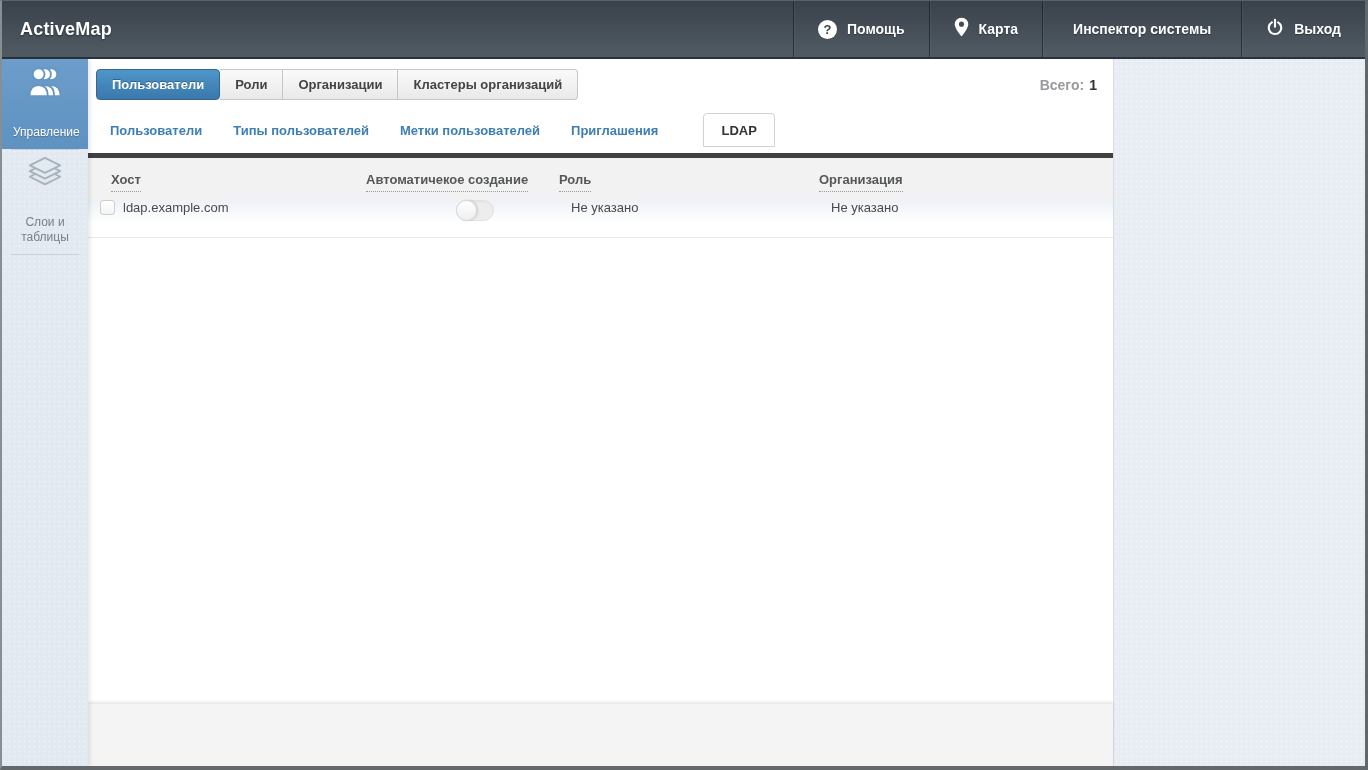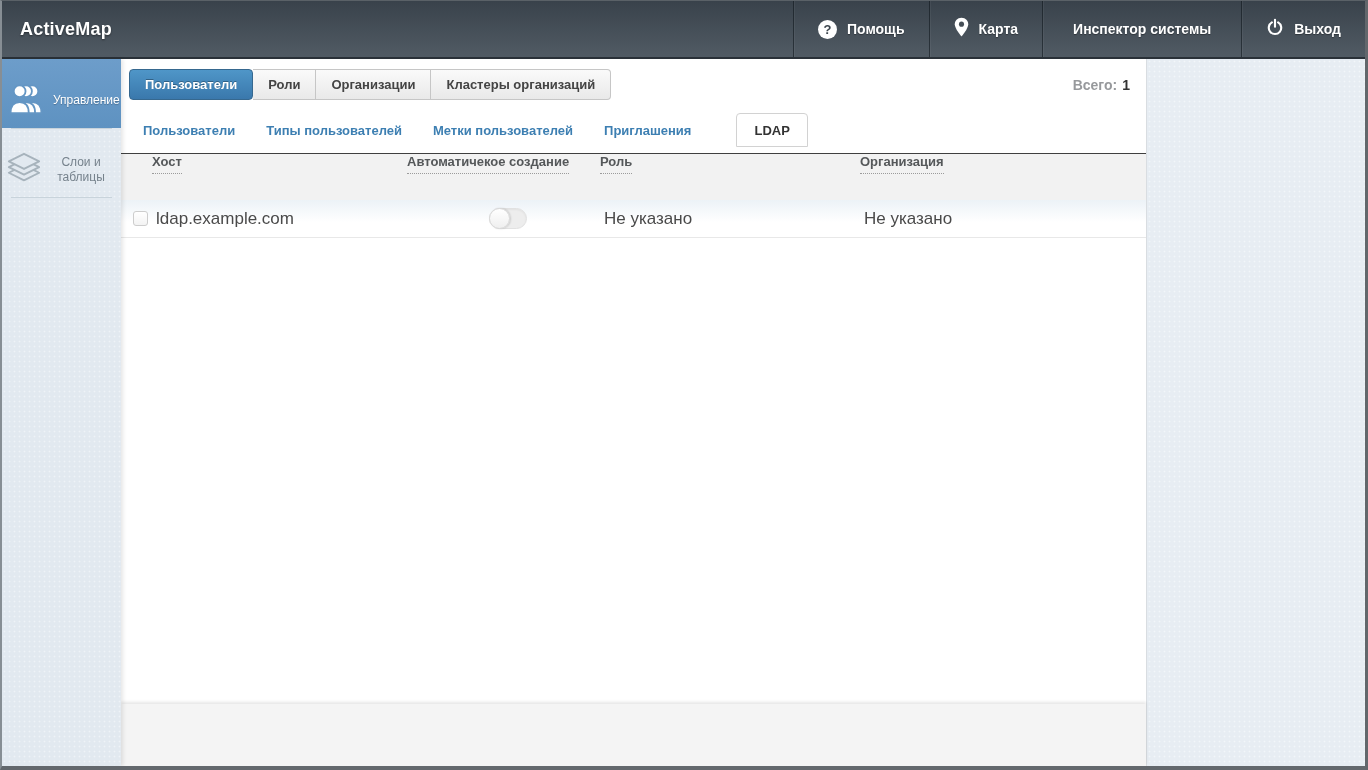--- a/index.html
+++ b/index.html
@@ -47,22 +47,22 @@
   
   .page-body{ flex:1; display:flex; min-height:0; }
 
   .sidebar{
     flex:0 0 86px; background:#e2e9f0; z-index:2;
     box-shadow:2px 0 4px rgba(0,0,0,.10);
     background-image:radial-gradient(rgba(255,255,255,.45) .5px, transparent 1.2px);
     background-size:5px 5px;
   }
   .side-item{
-    display:flex; flex-direction:row; align-items:center;
-    padding:23px 4px 9px; gap:7px; cursor:pointer;
+    display:flex; flex-direction:column; align-items:center;
+    padding:6px 4px 9px; gap:23px; cursor:pointer;
   }
   .side-item .lbl{ font-size:12px; color:#76828c; text-align:center; line-height:1.25; max-width:64px; }
   .side-item.active{ background:linear-gradient(#6d9dca,#5e92c1); }
   .side-item.active .lbl{ color:#fff; text-shadow:0 1px 1px rgba(0,0,0,.25); }
   .side-divider{ height:1px; background:#c8d3db; margin:0 9px; }
 
   .content{
     flex:0 0 1026px; background:#fff; display:flex; flex-direction:column;
     border-right:1px solid #d9dde1; z-index:1; min-height:0;
   }
@@ -99,35 +99,35 @@
     color:#3d7fb2; font-size:13px; font-weight:bold; cursor:pointer;
   }
   .subtab-ldap{
     display:flex; align-items:center; padding:0 17px; margin-left:28px;
     background:#fff; border:1px solid #d2d2d2; border-radius:4px 4px 0 0;
     color:#333; font-size:13px; font-weight:bold; cursor:default;
   }
 
   
   .thead{
-    display:flex; align-items:flex-start; height:47px; padding:0 8px;
-    background:#f2f2f2; border-top:1px solid #404040;
+    display:flex; align-items:center; height:47px; padding:0 0;
+    background:#f2f2f2; border-top:5px solid #404040;
   }
   .th{ font-size:13px; font-weight:bold; color:#55585a; }
   .th span{ border-bottom:1px dotted #9b9b9b; padding-bottom:4px; cursor:pointer; }
   .col-check{ width:23px; }
   .col-host{ width:255px; }
   .col-auto{ width:193px; }
   .col-role{ width:260px; }
   .col-org{ flex:1; }
 
   .trow{
-    display:flex; align-items:center; height:38px; padding:0 12px;
+    display:flex; height:38px; padding:0 12px;
     background:linear-gradient(#ecf2f7,#ffffff 60%);
-    border-bottom:1px solid #e8e8e8; font-size:17px; color:#4a4a4a;
+    border-bottom:1px solid #e8e8e8; font-size:13px; color:#4a4a4a;
   }
   .checkbox{
     width:15px; height:15px; border:1px solid #cdcdcd; border-radius:3px;
     background:linear-gradient(#fff,#f3f3f3); cursor:pointer;
   }
   .cell-auto{ display:flex; justify-content:center; }
   .toggle{
     width:38px; height:21px; border-radius:11px; position:relative; cursor:pointer;
     background:#ededed; border:1px solid #e1e1e1;
     box-shadow:inset 0 1px 2px rgba(0,0,0,.05);

